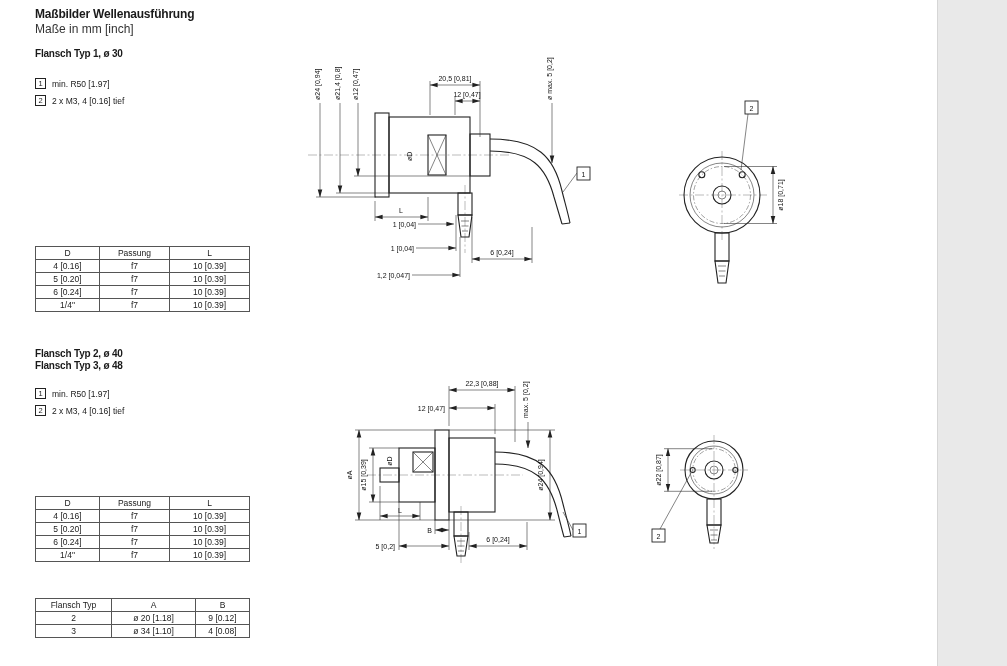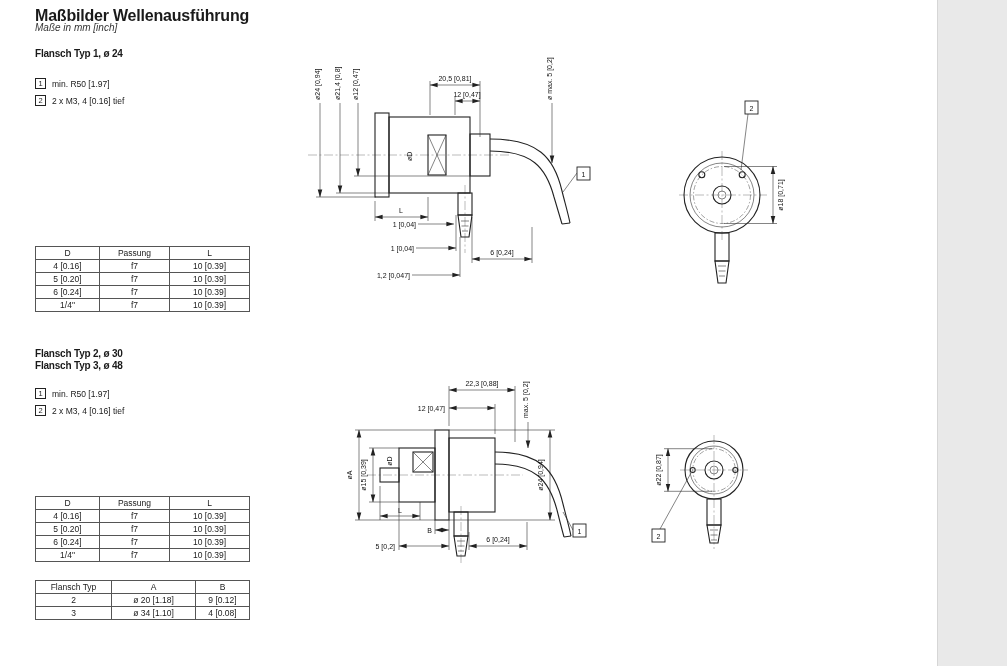--- a/index.html
+++ b/index.html
@@ -2,22 +2,22 @@
 <html><head>
 <meta charset="utf-8">
 <style>
   * { margin:0; padding:0; box-sizing:border-box; }
   html,body { width:1007px; height:666px; }
   body {
     position:relative; background:#ffffff; overflow:hidden;
     font-family:"Liberation Sans", sans-serif; color:#1a1a1a;
   }
   .abs { position:absolute; }
-  .page-title { font-size:16px; font-weight:bold; letter-spacing:-0.2px; }
-  .page-subtitle { font-size:10px; color:#333;font-style:italic; }
+  .page-title { font-size:12px; font-weight:bold; letter-spacing:-0.2px; }
+  .page-subtitle { font-size:12px; color:#333; }
   .sec-heading { font-size:10px; font-weight:bold; line-height:12px; letter-spacing:-0.2px; }
   .note { font-size:8.5px; display:flex; align-items:center; gap:6px; }
   .refbox {
     display:inline-flex; width:11px; height:11px; border:1px solid #222;
     font-size:7.5px; align-items:center; justify-content:center; flex:0 0 auto;
     background:#fff;
   }
   table { border-collapse:collapse; font-size:8.5px; background:#fff; }
   th, td {
     border:1px solid #555; text-align:center; vertical-align:middle;
@@ -33,21 +33,21 @@
   .callout-box { fill:#fff; stroke:#222; stroke-width:0.9; }
 </style>
 </head>
 <body>
 
 <div class="gray-strip abs"></div>
 
 <div class="page-title abs" style="left:35px;top:7px">Maßbilder Wellenausführung</div>
 <div class="page-subtitle abs" style="left:35px;top:22px">Maße in mm [inch]</div>
 
-<div class="sec-heading abs" style="left:35px;top:48px">Flansch Typ 1, ø 24</div>
+<div class="sec-heading abs" style="left:35px;top:48px">Flansch Typ 1, ø 30</div>
 
 <div class="note abs" style="left:35px;top:78px">
   <span class="refbox">1</span>
   <span>min. R50 [1.97]</span>
 </div>
 <div class="note abs" style="left:35px;top:95px">
   <span class="refbox">2</span>
   <span>2 x M3, 4 [0.16] tief</span>
 </div>
 
@@ -215,21 +215,21 @@
     <text x="108" y="100" text-anchor="middle" transform="rotate(-90 108 100)">ø18 [0,71]</text>
   </g>
 
   <g>
     <line class="dl" x1="73" y1="19" x2="66" y2="75"></line>
     <rect class="callout-box" x="70" y="6" width="13" height="13"></rect>
     <text x="76.5" y="15.5" text-anchor="middle">2</text>
   </g>
 </svg>
 
-<div class="sec-heading abs" style="left:35px;top:348px">Flansch Typ 2, ø 30</div>
+<div class="sec-heading abs" style="left:35px;top:348px">Flansch Typ 2, ø 40</div>
 <div class="sec-heading abs" style="left:35px;top:360px">Flansch Typ 3, ø 48</div>
 
 <div class="note abs" style="left:35px;top:388px">
   <span class="refbox">1</span>
   <span>min. R50 [1.97]</span>
 </div>
 <div class="note abs" style="left:35px;top:405px">
   <span class="refbox">2</span>
   <span>2 x M3, 4 [0.16] tief</span>
 </div>
@@ -259,21 +259,21 @@
       <td>10 [0.39]</td>
     </tr>
     <tr>
       <td>1/4"</td>
       <td>f7</td>
       <td>10 [0.39]</td>
     </tr>
   </tbody>
 </table>
 
-<table class="abs" style="left:35px;top:580px">
+<table class="abs" style="left:35px;top:598px">
   <thead>
     <tr>
       <th style="width:76px">Flansch Typ</th>
       <th style="width:84px">A</th>
       <th style="width:54px">B</th>
     </tr>
   </thead>
   <tbody>
     <tr>
       <td>2</td>

